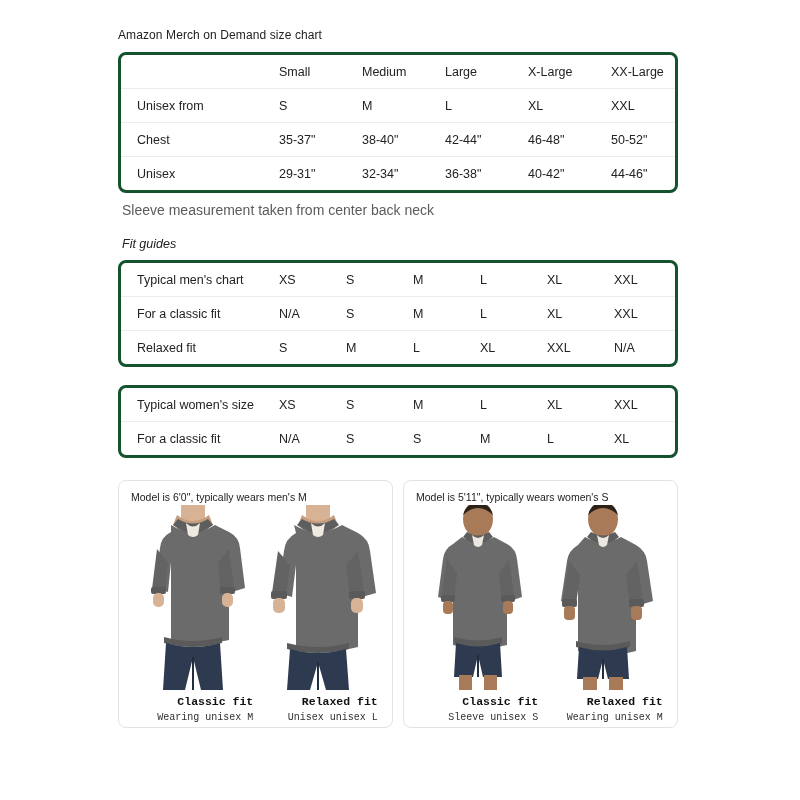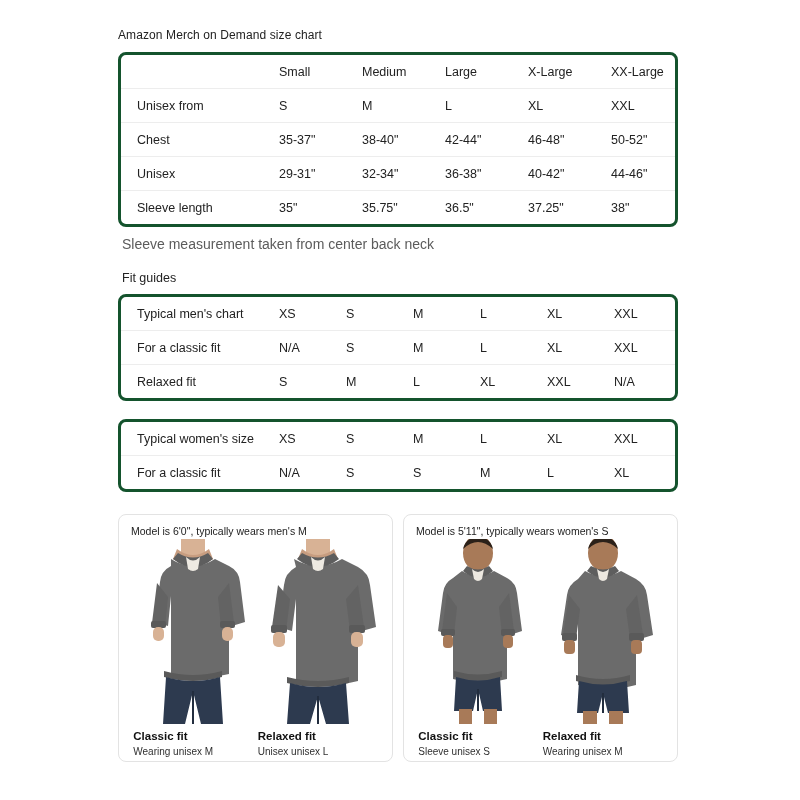--- a/index.html
+++ b/index.html
@@ -73,20 +73,21 @@
 
   .note {
     font-size: 14px;
     color: #5b5b5b;
     margin: 9px 0 0 4px;
   }
   .section-title {
     font-size: 12.5px;
     color: #222222;
     margin: 19px 0 9px 4px;
+    font-style: italic;
   }
   .fit-gap { height: 18px; }
 
   
   .panels {
     display: flex;
     gap: 10px;
     margin-top: 22px;
   }
   .panel {
@@ -118,21 +119,22 @@
     height: 185px;
     position: relative;
   }
   .fig-labels {
     display: flex;
     justify-content: space-around;
     padding-top: 4px;
   }
   .fig-label {
     width: 120px;
-    text-align: left;
+    text-align: right;
+    font-family: Liberation Mono, monospace;
   }
   .fit-name {
     font-size: 11.5px;
     font-weight: bold;
     color: #111111;
     line-height: 16px;
   }
   .fit-sub {
     font-size: 10px;
     color: #303030;
@@ -182,28 +184,20 @@
             <td>46-48"</td>
             <td>50-52"</td>
           </tr>
           <tr>
             <td class="rowlabel">Unisex</td>
             <td>29-31"</td>
             <td>32-34"</td>
             <td>36-38"</td>
             <td>40-42"</td>
             <td>44-46"</td>
-          </tr>
-          <tr>
-            <td class="rowlabel">Sleeve length</td>
-            <td>35"</td>
-            <td>35.75"</td>
-            <td>36.5"</td>
-            <td>37.25"</td>
-            <td>38"</td>
           </tr>
         </tbody>
     </table>
   </div>
 
   <div class="note">Sleeve measurement taken from center back neck</div>
 
   <div class="section-title">Fit guides</div>
 
   <div class="card">

